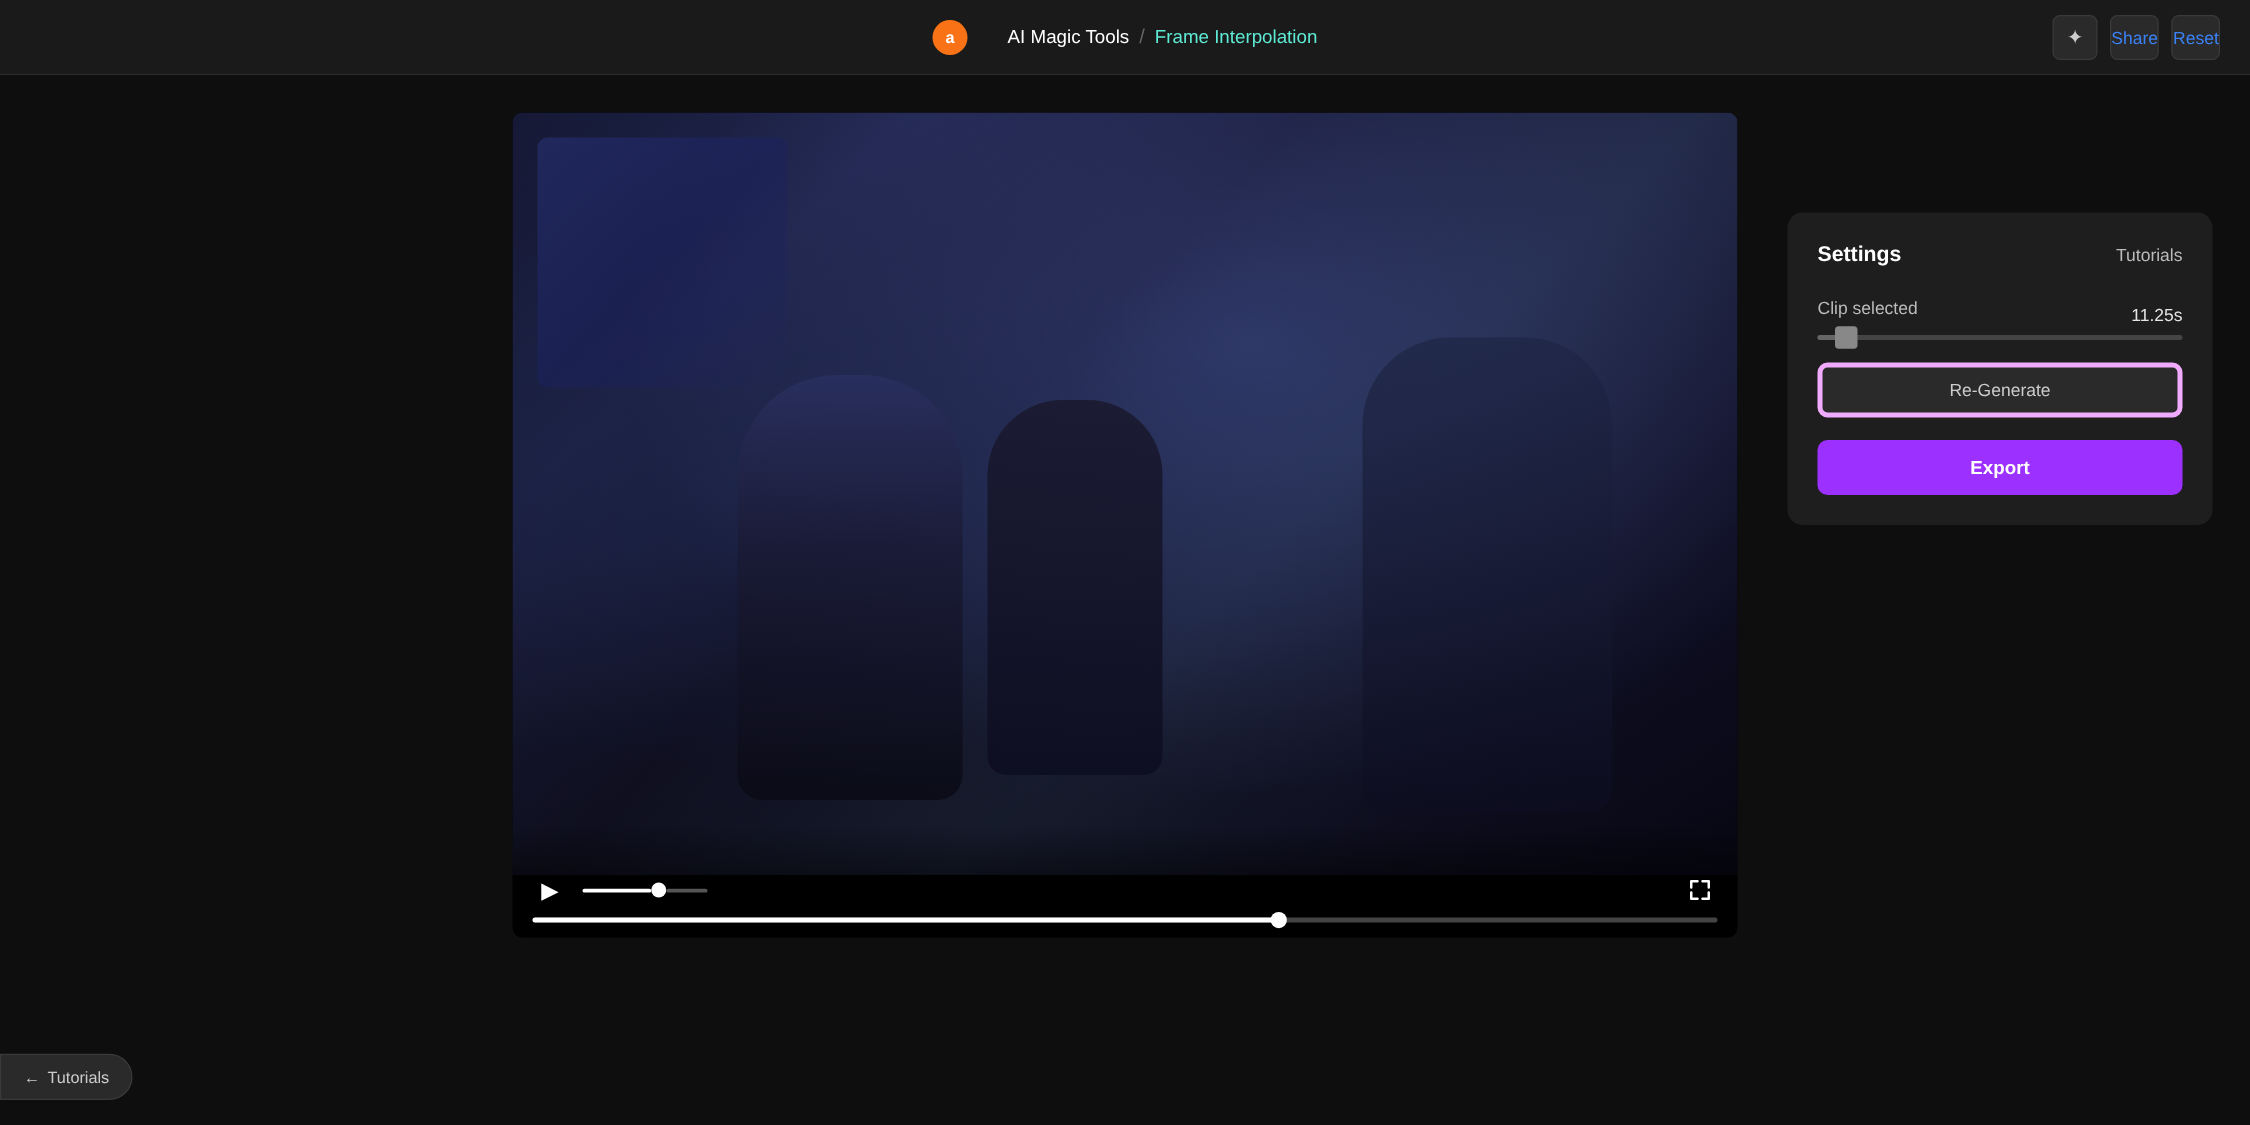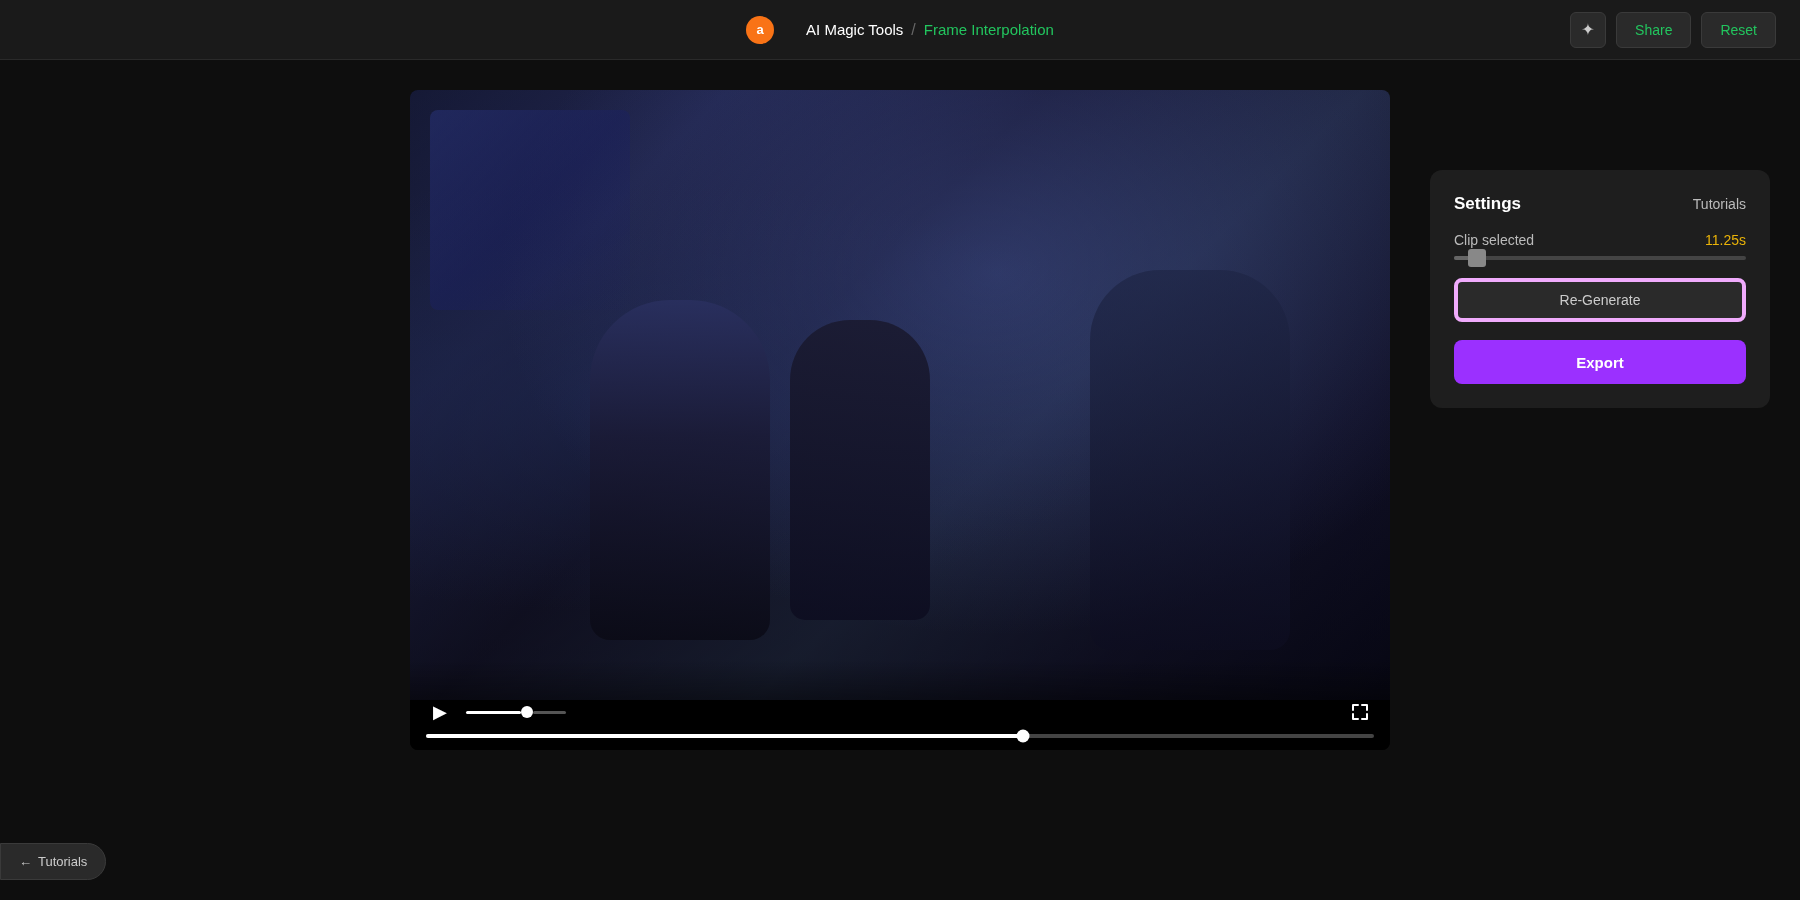--- a/index.html
+++ b/index.html
@@ -54,21 +54,21 @@
       color: #fff;
       margin-left: 24px;
     }
 
     .breadcrumb-sep {
       color: #666;
       font-size: 16px;
     }
 
     .breadcrumb-current {
-      color: #22c55e;
+      color: #5eead4;
     }
 
     .topbar-actions {
       position: absolute;
       right: 24px;
       display: flex;
       align-items: center;
       gap: 10px;
     }
 
@@ -81,25 +81,25 @@
       display: flex;
       align-items: center;
       justify-content: center;
       cursor: pointer;
       color: #ccc;
       font-size: 16px;
     }
 
     .topbar-btn {
       height: 36px;
-      padding: 0 18px;
+      padding: 0 0;
       background: #2a2a2a;
       border: 1px solid #3a3a3a;
       border-radius: 6px;
-      color: #22c55e;
+      color: #3b82f6;
       font-size: 14px;
       cursor: pointer;
     }
 
     
     .main {
       position: absolute;
       top: 60px; left: 0; right: 0; bottom: 0;
       display: flex;
       align-items: flex-start;
@@ -336,21 +336,22 @@
       align-items: center;
     }
 
     .setting-label {
       font-size: 14px;
       color: #bbb;
     }
 
     .setting-value {
       font-size: 14px;
-      color: #eab308;
+      color: #e5e5e5;
+      margin-top: 12px;
     }
 
     .slider-track {
       width: 100%;
       height: 4px;
       background: #444;
       border-radius: 2px;
       position: relative;
     }
 

